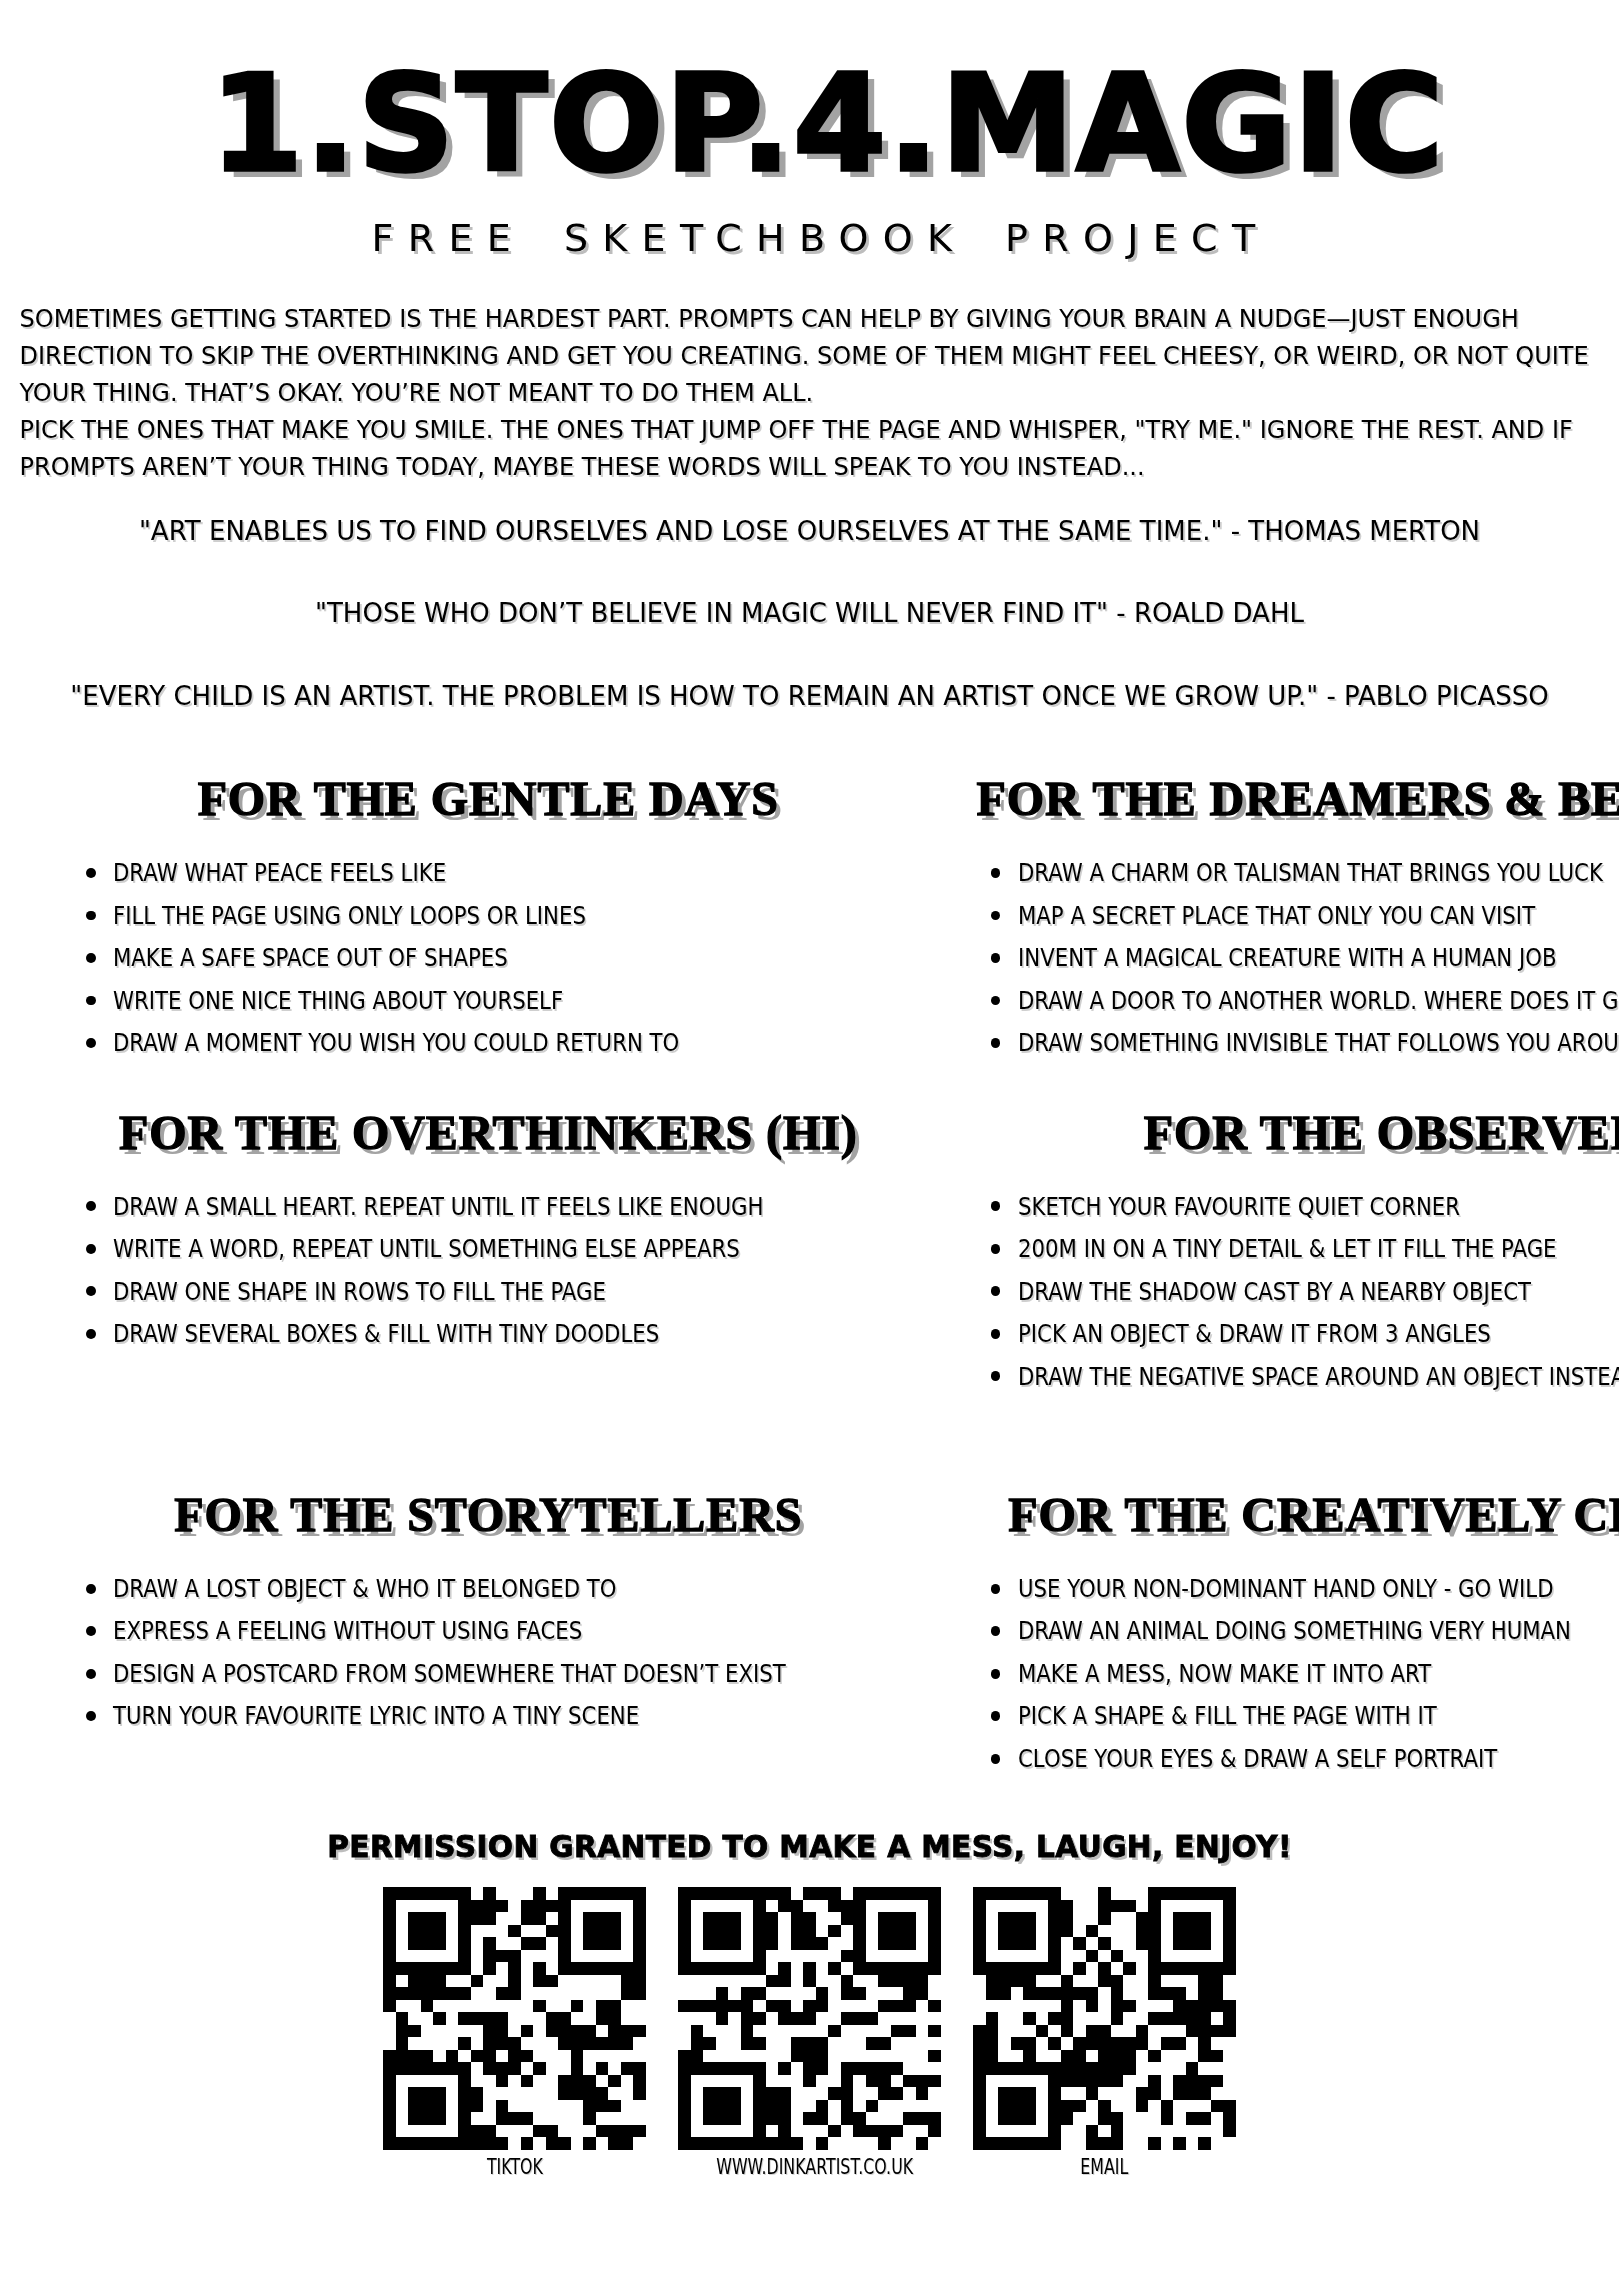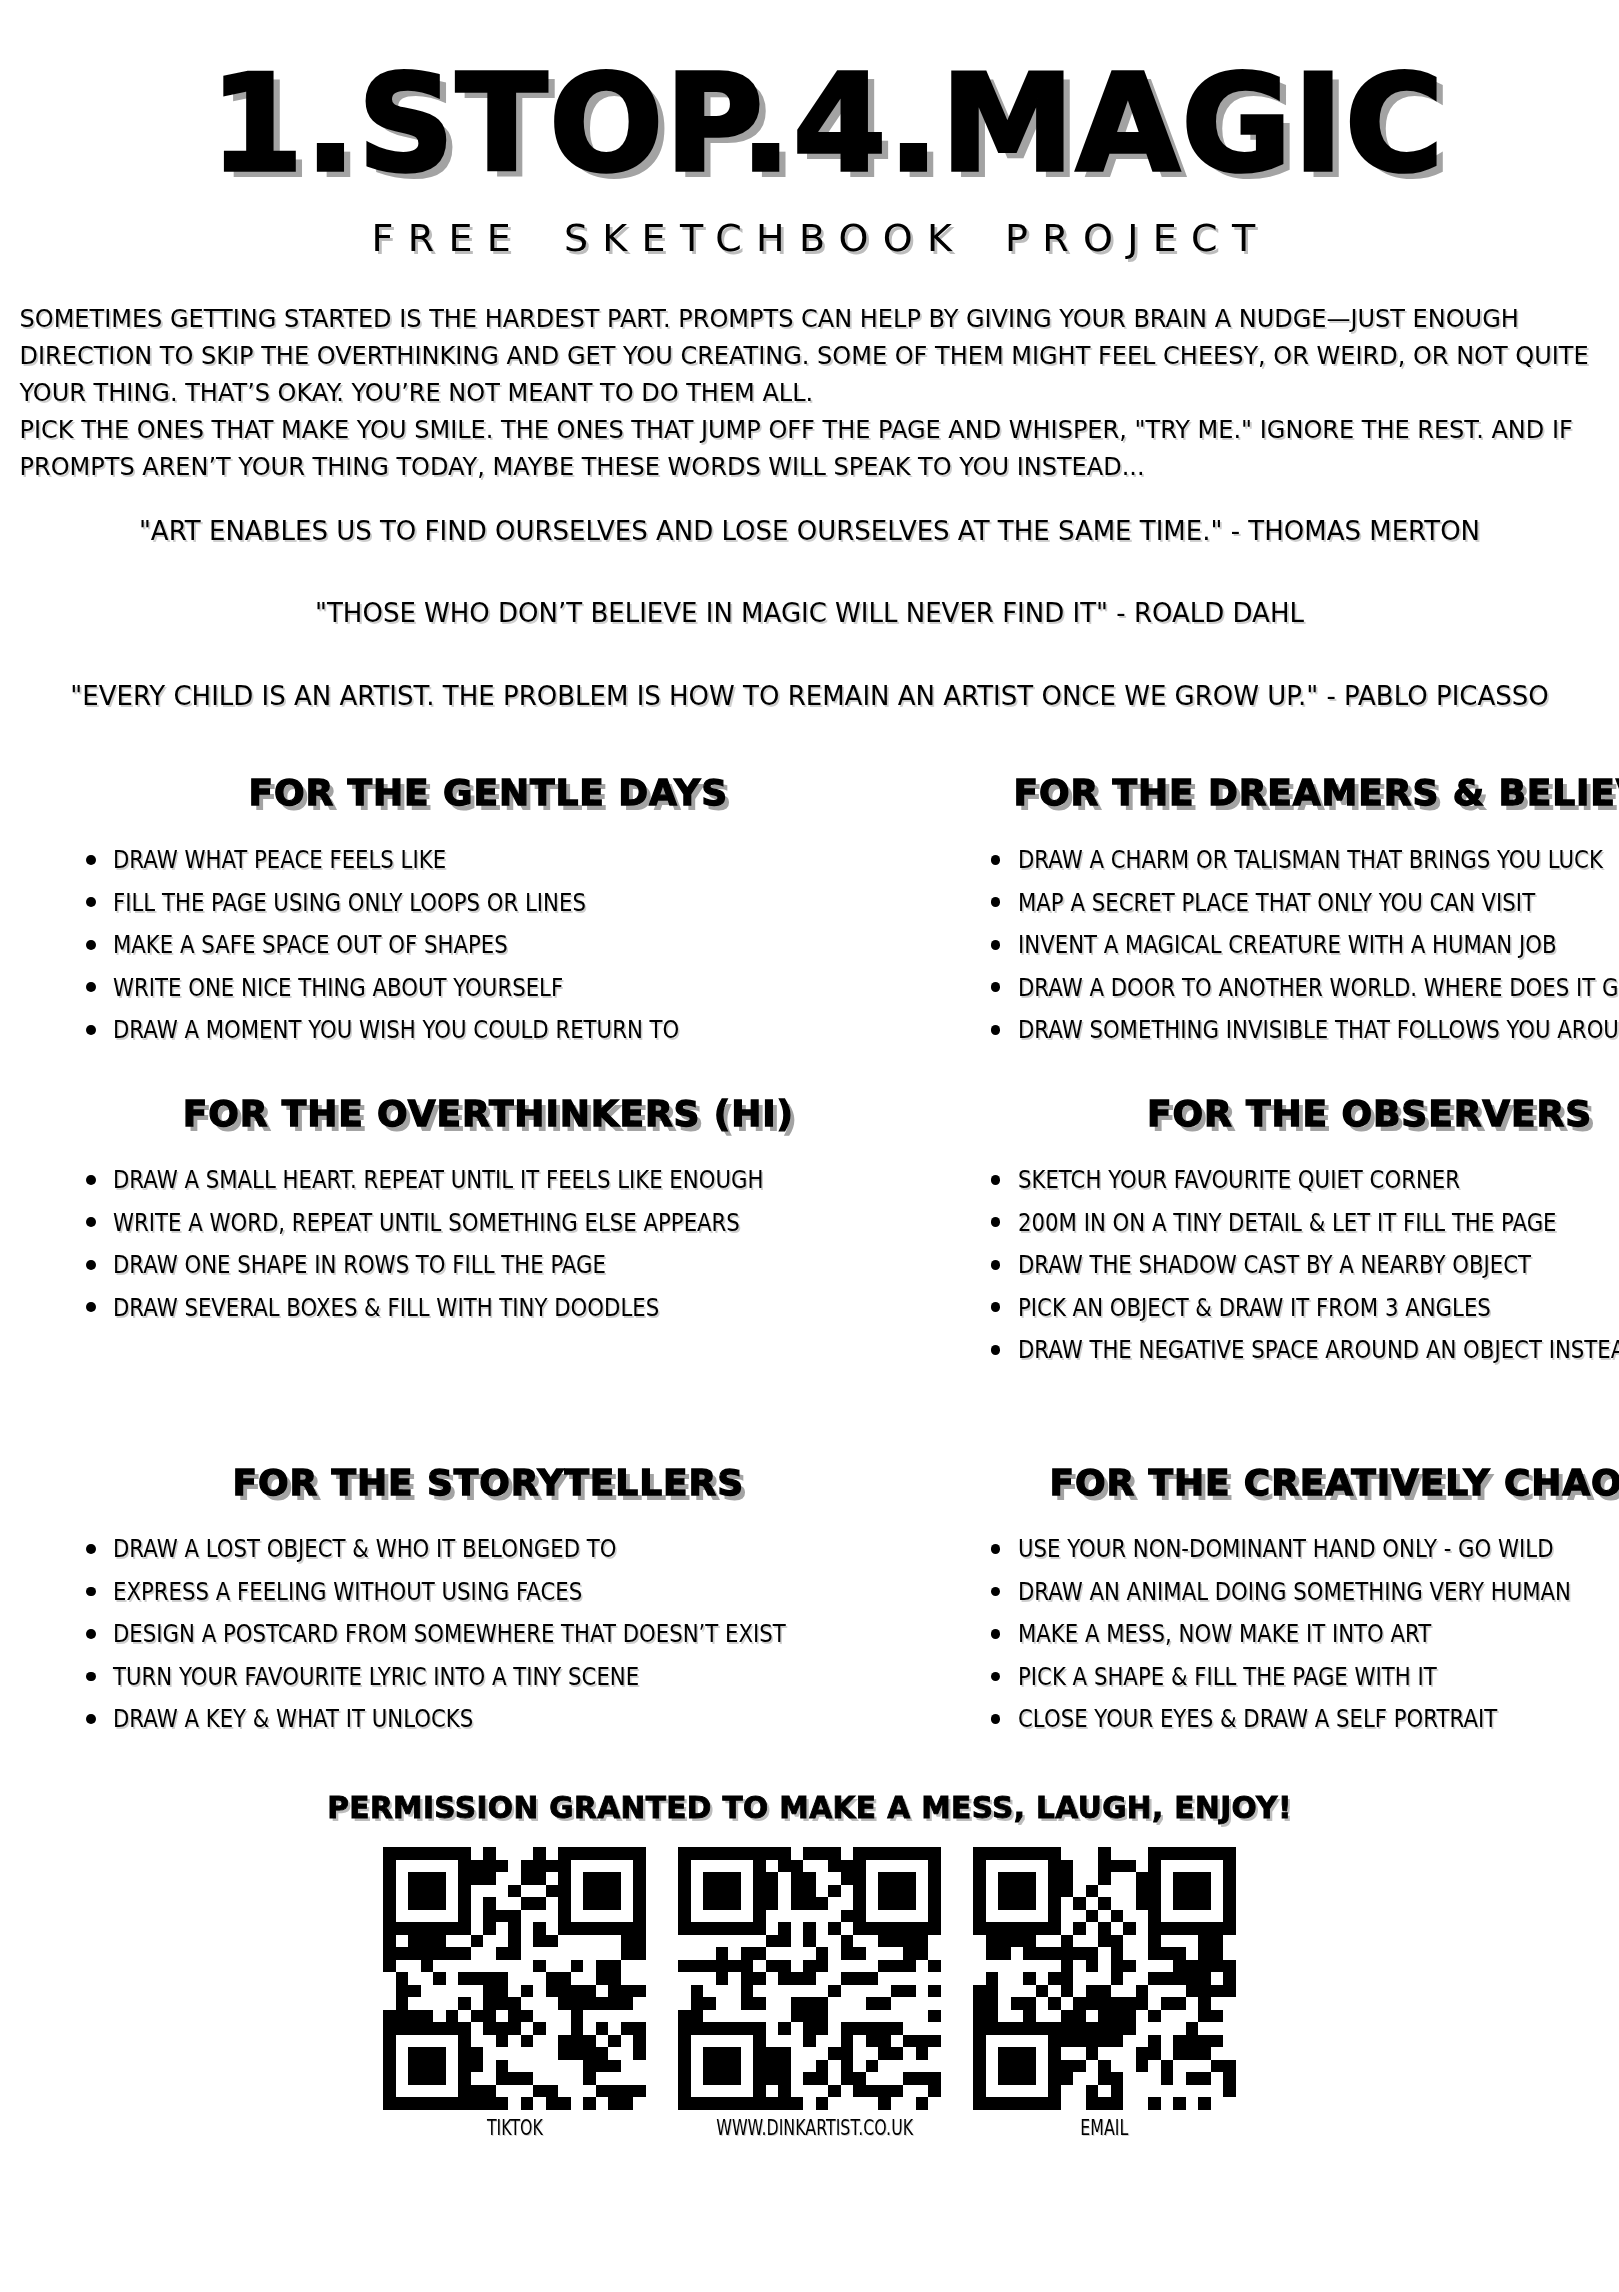--- a/index.html
+++ b/index.html
@@ -52,26 +52,27 @@
   
   .sections {
     margin-top: 63px;
     display: grid;
     grid-template-columns: 1fr 1fr;
     column-gap: 72px;
     padding: 0 72px;
   }
   .section h2 {
     text-align: center;
-    font-size: 36px; line-height: 1.1; font-weight: bold;
+    font-size: 48px; line-height: 1.1; font-weight: bold;
     letter-spacing: 0.9px;
     -webkit-text-stroke: 1.3px #000;
     text-shadow: 4.5px 4.5px 0 #a3a3a3;
     margin-bottom: 32px;
     white-space: nowrap;
+    font-family: Liberation Serif, serif;
   }
   .section.row2 { margin-top: 36px; }
   .section.row3 { margin-top: 85px; }
   .section ul { list-style: none; padding-left: 41px; }
   .section li {
     position: relative;
     font-size: 25px; line-height: 1.2;
     margin-bottom: 12.5px;
     white-space: nowrap;
   }
@@ -182,21 +183,20 @@
       </ul>
     </div>
 
     <div class="section row3">
       <h2>FOR THE STORYTELLERS</h2>
       <ul>
         <li><span class="cond">DRAW A LOST OBJECT &amp; WHO IT BELONGED TO</span></li>
         <li><span class="cond">EXPRESS A FEELING WITHOUT USING FACES</span></li>
         <li><span class="cond">DESIGN A POSTCARD FROM SOMEWHERE THAT DOESN’T EXIST</span></li>
         <li><span class="cond">TURN YOUR FAVOURITE LYRIC INTO A TINY SCENE</span></li>
-        <li><span class="cond">DRAW A KEY &amp; WHAT IT UNLOCKS</span></li>
       </ul>
     </div>
 
     <div class="section row3">
       <h2>FOR THE CREATIVELY CHAOTIC</h2>
       <ul>
         <li><span class="cond">USE YOUR NON-DOMINANT HAND ONLY - GO WILD</span></li>
         <li><span class="cond">DRAW AN ANIMAL DOING SOMETHING VERY HUMAN</span></li>
         <li><span class="cond">MAKE A MESS, NOW MAKE IT INTO ART</span></li>
         <li><span class="cond">PICK A SHAPE &amp; FILL THE PAGE WITH IT</span></li>

